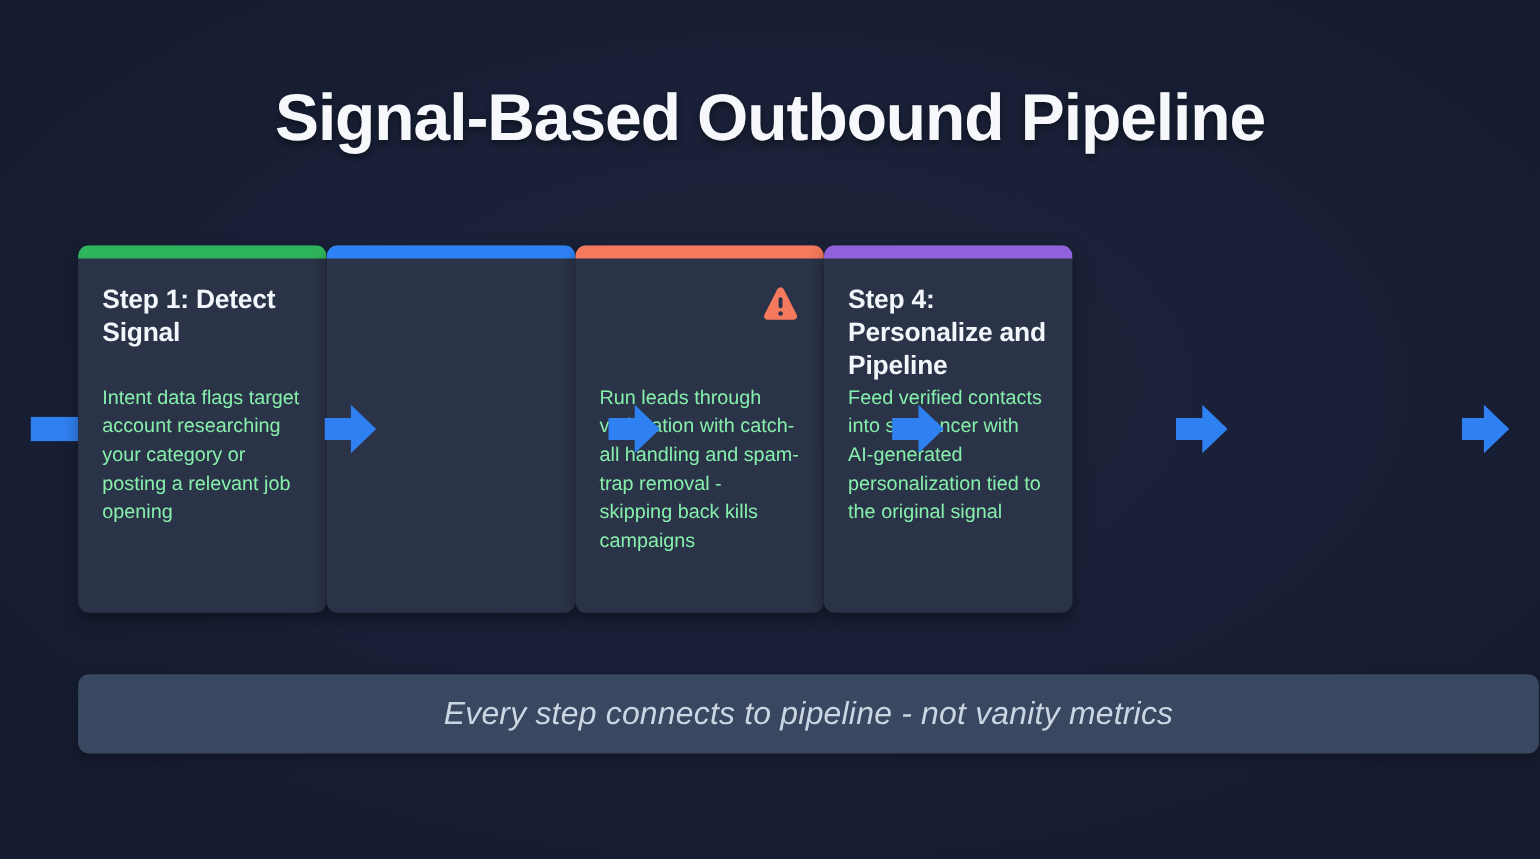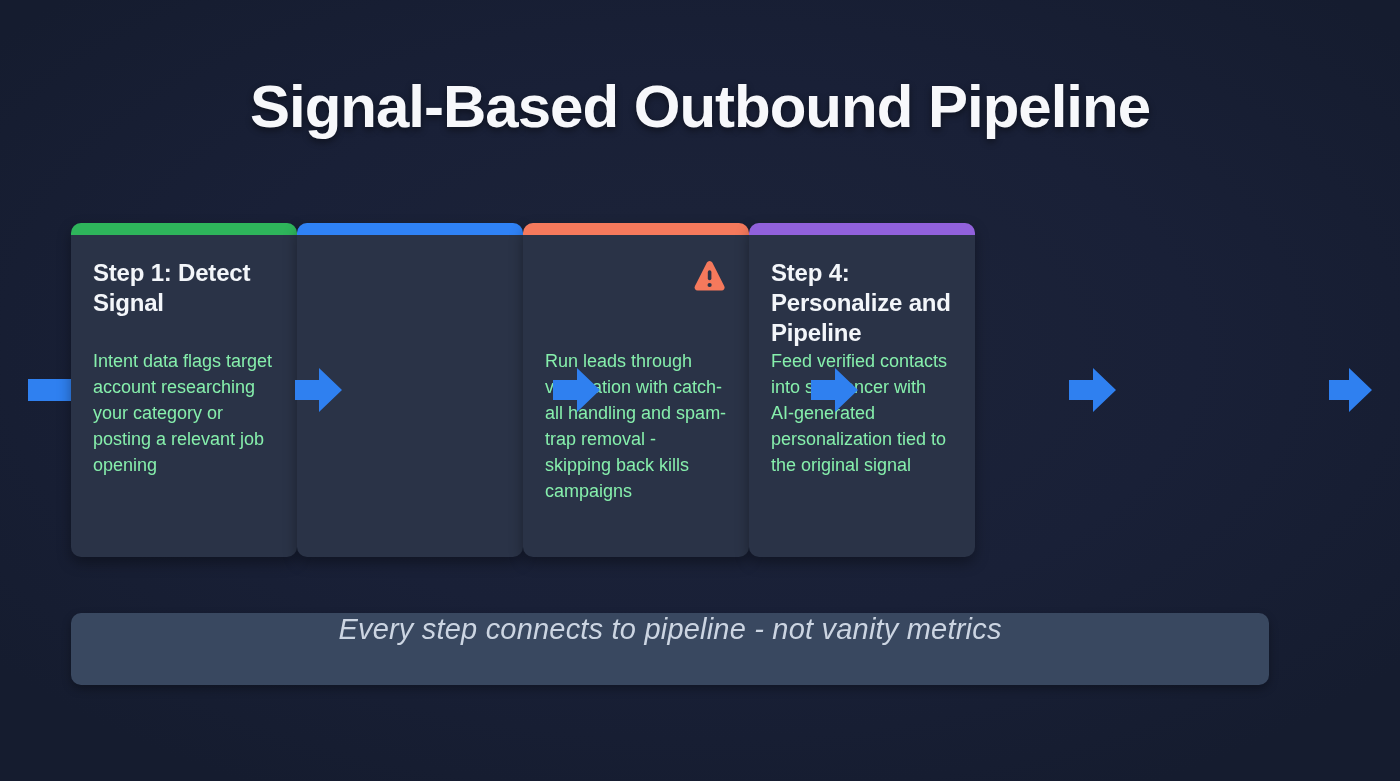--- a/index.html
+++ b/index.html
@@ -89,27 +89,27 @@
     left: 28px;
     top: 379px;
     width: 43px;
     height: 22px;
     z-index: 0;
   }
   .footer-banner {
     position: absolute;
     left: 71px;
     top: 613px;
-    width: 1198px;
+    width: 1328px;
     height: 72px;
     background: #394860;
     border-radius: 10px;
     box-shadow: 0 4px 10px rgba(0,0,0,0.3);
     display: flex;
-    align-items: flex-start;
+    align-items: center;
     justify-content: center;
     z-index: 1;
   }
   .footer-banner span {
     font-size: 29px;
     font-style: italic;
     color: #ccd5e2;
     letter-spacing: 0.2px;
   }
 </style>

